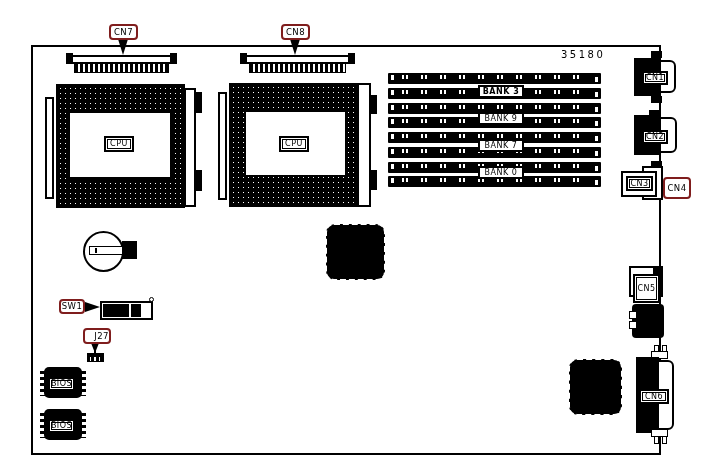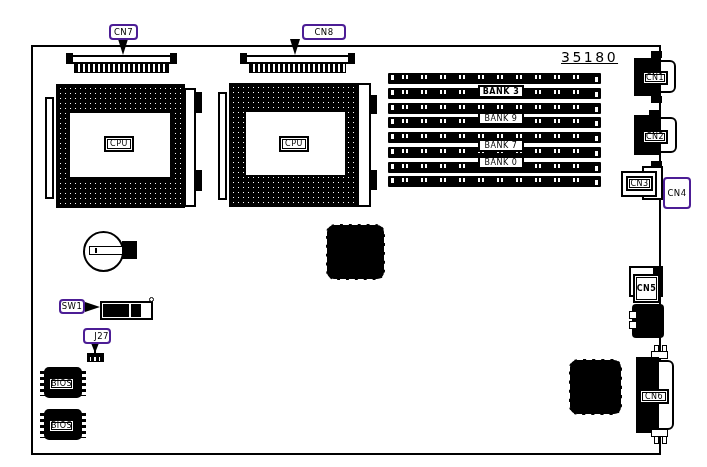--- a/index.html
+++ b/index.html
@@ -10,21 +10,21 @@
     font-family: "DejaVu Sans", "Liberation Sans", sans-serif;
     color: #000;
   }
   .abs { position: absolute; }
 
   
   .board { border: 2px solid #000; background: #fff; }
 
   
   .callout {
-    background:#fff; border:2px solid #4c1d95; border-radius:4px;
+    background:#fff; border:2px solid #7f1d1d; border-radius:4px;
     display:flex; align-items:center; justify-content:center;
     font-size:8.5px; letter-spacing:0.5px; z-index:30; line-height:1;
   }
   .tail-down { width:0; height:0; border-left:5px solid transparent;
     border-right:5px solid transparent; border-top:16px solid #000; z-index:29; }
   .tail-right { width:0; height:0; border-top:5px solid transparent;
     border-bottom:5px solid transparent; border-left:15px solid #000; z-index:29; }
   .tail-left  { width:0; height:0; border-top:5px solid transparent;
     border-bottom:5px solid transparent; border-right:13px solid #000; z-index:29; }
 
@@ -90,41 +90,41 @@
   .sw-body { background:#fff; border:2px solid #000; }
   .sw-seg { background: linear-gradient(90deg,#000 0 26px,#fff 26px 28px,#000 28px 38px,#fff 38px 47px); }
   .sw-dot { background:#fff; border:1.5px solid #000; border-radius:50%; }
 
   
   .jumper { background:#000; }
   .jumper::before { content:""; position:absolute; left:3px; right:3px; bottom:1px; height:4px;
     background: repeating-linear-gradient(90deg,#fff 0 1.5px,transparent 1.5px 4.5px); }
   .vline { background:#000; }
 
-  .partnum { font-size:14px; letter-spacing:2.5px; z-index:5;text-decoration:underline; }
+  .partnum { font-size:10px; letter-spacing:2.5px; z-index:5; }
 </style>
 </head>
 <body>
 
 <div id="canvas">
 
   <div class="abs board" style="left:31px; top:45px; width:630px; height:410px;"></div>
 
   <div class="abs partnum" style="left:561px; top:49px;">35180</div>
 
   <div class="abs callout" style="left:109px; top:24px; width:29px; height:16px;">
     <span>CN7</span>
   </div>
   <div class="abs tail-down" style="left:118px; top:39px;"></div>
   <div class="abs hdr-strip" style="left:66px; top:55px; width:111px; height:9px;"></div>
   <div class="abs hdr-tab" style="left:66px; top:53px; width:7px; height:11px;"></div>
   <div class="abs hdr-tab" style="left:170px; top:53px; width:7px; height:11px;"></div>
   <div class="abs hdr-pins" style="left:74px; top:63px; width:95px; height:10px;"></div>
 
-  <div class="abs callout" style="left:281px; top:24px; width:44px; height:16px;margin-left:21px;">
+  <div class="abs callout" style="left:281px; top:24px; width:29px; height:16px;">
     <span>CN8</span>
   </div>
   <div class="abs tail-down" style="left:290px; top:39px;"></div>
   <div class="abs hdr-strip" style="left:240px; top:55px; width:115px; height:9px;"></div>
   <div class="abs hdr-tab" style="left:240px; top:53px; width:7px; height:11px;"></div>
   <div class="abs hdr-tab" style="left:348px; top:53px; width:7px; height:11px;"></div>
   <div class="abs hdr-pins" style="left:249px; top:63px; width:97px; height:10px;"></div>
 
   <div class="abs bar" style="left:45px; top:97px; width:9px; height:102px;"></div>
   <div class="abs pga" style="left:56px; top:84px; width:129px; height:124px;"></div>
@@ -157,21 +157,21 @@
 
   <div class="abs banklabel" style="left:478px; top:85px; width:46px; height:13px;font-weight:bold;">
     <span>BANK 3</span>
   </div>
   <div class="abs banklabel" style="left:478px; top:112px; width:46px; height:13px;">
     <span>BANK 9</span>
   </div>
   <div class="abs banklabel" style="left:478px; top:139px; width:46px; height:13px;">
     <span>BANK 7</span>
   </div>
-  <div class="abs banklabel" style="left:478px; top:156px; width:46px; height:13px;">
+  <div class="abs banklabel" style="left:478px; top:166px; width:46px; height:13px;">
     <span>BANK 0</span>
   </div>
 
   <div class="abs blackbox" style="left:651px; top:51px; width:11px; height:7px;"></div>
   <div class="abs blackbox" style="left:634px; top:58px; width:27px; height:38px;"></div>
   <div class="abs dsub" style="left:659px; top:60px; width:17px; height:33px;"></div>
   <div class="abs plabel" style="left:642px; top:71px; width:26px; height:14px;">
     <span>CN1</span>
   </div>
   <div class="abs blackbox" style="left:651px; top:96px; width:11px; height:7px;"></div>
@@ -183,34 +183,34 @@
     <span>CN2</span>
   </div>
 
   <div class="abs blackbox" style="left:651px; top:161px; width:11px; height:6px;"></div>
   <div class="abs whitebox" style="left:642px; top:166px; width:21px; height:34px;"></div>
   <div class="abs whitebox" style="left:621px; top:171px; width:36px; height:26px;"></div>
   <div class="abs plabel" style="left:626px; top:176px; width:27px; height:15px;">
     <span>CN3</span>
   </div>
   <div class="abs tail-left" style="left:664px; top:179px;"></div>
-  <div class="abs callout" style="left:663px; top:177px; width:28px; height:32px;">
+  <div class="abs callout" style="left:663px; top:177px; width:28px; height:22px;">
     <span>CN4</span>
   </div>
 
   <div class="abs batt" style="left:83px; top:231px; width:41px; height:41px;"></div>
   <div class="abs batt-bar" style="left:89px; top:246px; width:35px; height:9px;"></div>
   <div class="abs blackbox" style="left:122px; top:241px; width:15px; height:18px;"></div>
 
   <div class="abs qfp" style="left:326px; top:224px; width:59px; height:56px;"></div>
   <div class="abs qfp" style="left:569px; top:359px; width:53px; height:56px;"></div>
 
   <div class="abs blackbox" style="left:650px; top:266px; width:13px; height:31px;"></div>
   <div class="abs whitebox" style="left:629px; top:266px; width:26px; height:31px;"></div>
-  <div class="abs plabel" style="left:633px; top:274px; width:27px; height:29px;font-weight:bold;">
+  <div class="abs plabel" style="left:633px; top:274px; width:27px; height:29px;">
     <span>CN5</span>
   </div>
 
   <div class="abs blackbox" style="left:632px; top:304px; width:32px; height:34px; border-radius:4px;"></div>
   <div class="abs screw" style="left:629px; top:311px; width:8px; height:8px;"></div>
   <div class="abs screw" style="left:629px; top:321px; width:8px; height:8px;"></div>
 
   <div class="abs screw" style="left:654px; top:345px; width:5px; height:8px;"></div>
   <div class="abs screw" style="left:662px; top:345px; width:5px; height:8px;"></div>
   <div class="abs screw" style="left:651px; top:351px; width:17px; height:8px;"></div>

